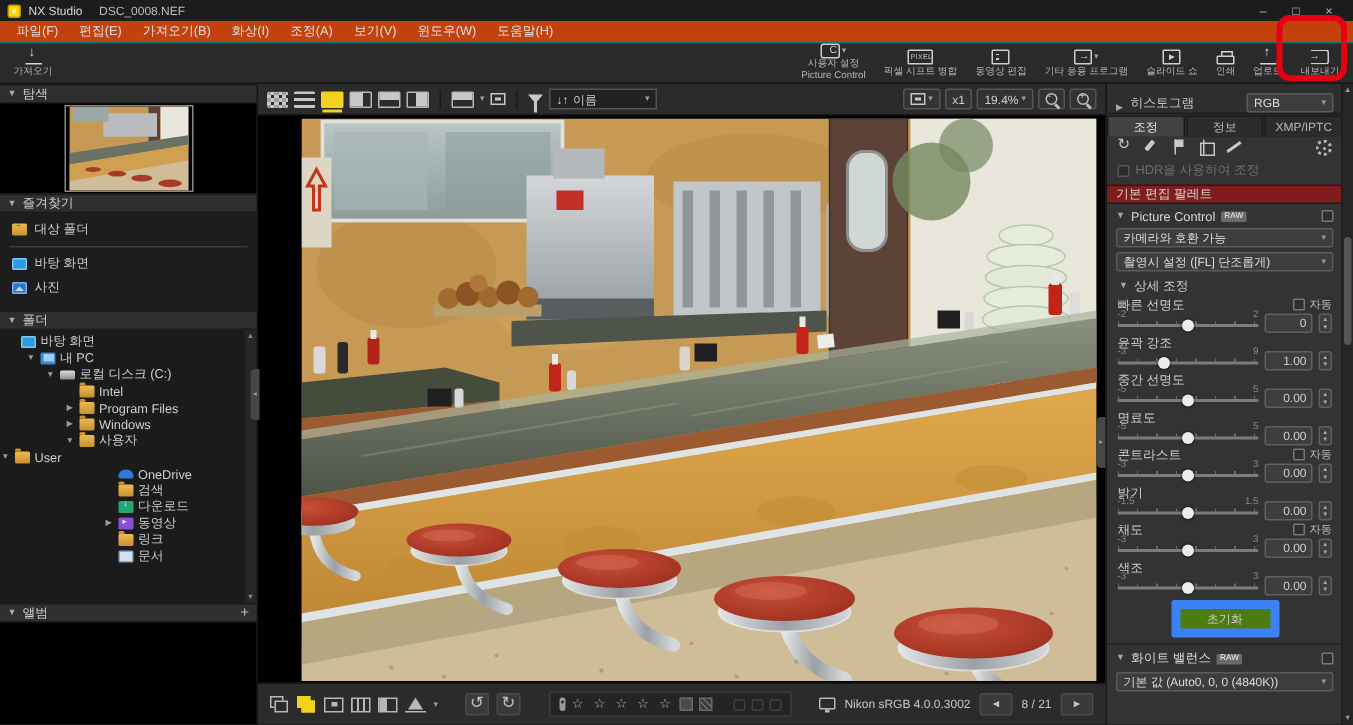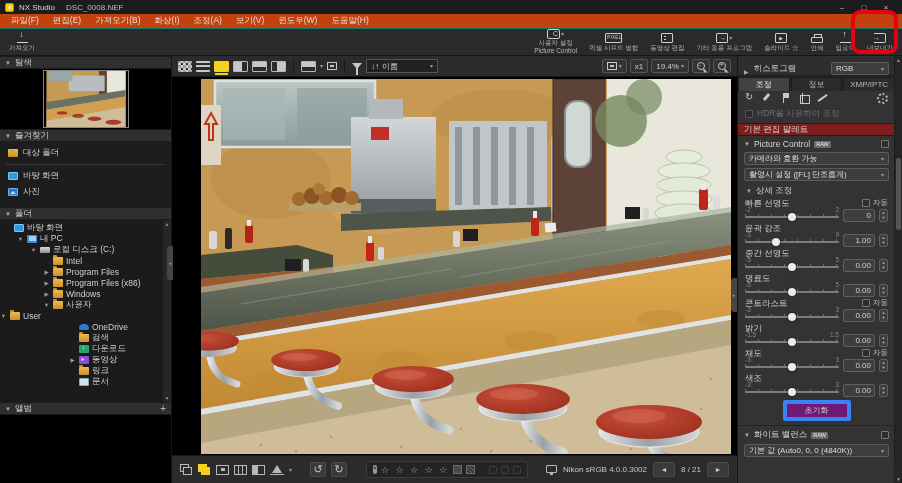--- a/index.html
+++ b/index.html
@@ -174,21 +174,21 @@
 .strack{flex:1;position:relative;height:15px}
 .smin{position:absolute;left:0;top:-1px;font-size:6.5px;color:#8a8a8a}
 .smax{position:absolute;right:0;top:-1px;font-size:6.5px;color:#8a8a8a}
 .sline{position:absolute;left:0;right:0;top:9px;height:2px;background:#7c7c7c;border-radius:1px}
 .sticks{position:absolute;left:0;right:0;top:7px;height:2px;background:repeating-linear-gradient(to right,#6a6a6a 0 1px,transparent 1px 13px)}
 .sthumb{position:absolute;top:6px;width:8px;height:8px;margin-left:-4px;background:#ececec;border-radius:50%;box-shadow:0 0 2px #000}
 .sval{width:32px;height:13px;background:#3e3e3e;border:1px solid #5f5f5f;border-radius:2px;color:#d0d0d0;font-size:8px;display:flex;align-items:center;justify-content:flex-end;padding:0 3px}
 .sspin{width:9px;height:13px;background:#3e3e3e;border:1px solid #5f5f5f;border-radius:2px;display:flex;flex-direction:column;align-items:center;justify-content:center;font-size:4px;color:#b0b0b0;line-height:1.1}
 .curve-row{display:flex;align-items:center;gap:4px;padding:3px 8px 1px;color:#6e6e6e;flex:none}
 .reset-wrap{display:flex;justify-content:center;padding:3px 0 4px;flex:none}
-.reset-btn{background:#701a75;border:4px solid #3b82f6;border-radius:2px;color:#d0d0d0;font-size:8px;padding:1px 18px}
+.reset-btn{background:#4d7c0f;border:6px solid #3b82f6;border-radius:2px;color:#d0d0d0;font-size:8px;padding:1px 18px}
 .wb-sep{border-top:1px solid #222;flex:none}
 
 .annotation{position:absolute;left:851px;top:10px;width:47px;height:44px;border:4px solid #e60012;border-radius:9px;z-index:50;pointer-events:none}
 .handle{position:absolute;width:6px;height:34px;background:#464646;color:#9a9a9a;font-size:5px;display:flex;align-items:center;justify-content:center;z-index:5}
 .h-left{left:167px;top:246px;border-radius:3px 0 0 3px}
 .h-right{left:731px;top:278px;border-radius:3px 0 0 3px}
 </style>
 </head>
 <body>
 
@@ -378,25 +378,20 @@
               <span>Intel</span>
             </div>
 
 
             <div class="trow" data-depth="3">
               <span class="tarrow">▶</span>
               <span class="tico" data-ico="folder"></span>
               <span>Program Files</span>
             </div>
 
-            <div class="trow" data-depth="3">
-              <span class="tarrow">▶</span>
-              <span class="tico" data-ico="folder"></span>
-              <span>Program Files (x86)</span>
-            </div>
 
             <div class="trow" data-depth="3">
               <span class="tarrow">▶</span>
               <span class="tico" data-ico="folder"></span>
               <span>Windows</span>
             </div>
 
             <div class="trow" data-depth="3">
               <span class="tarrow">▼</span>
               <span class="tico" data-ico="folder"></span>

